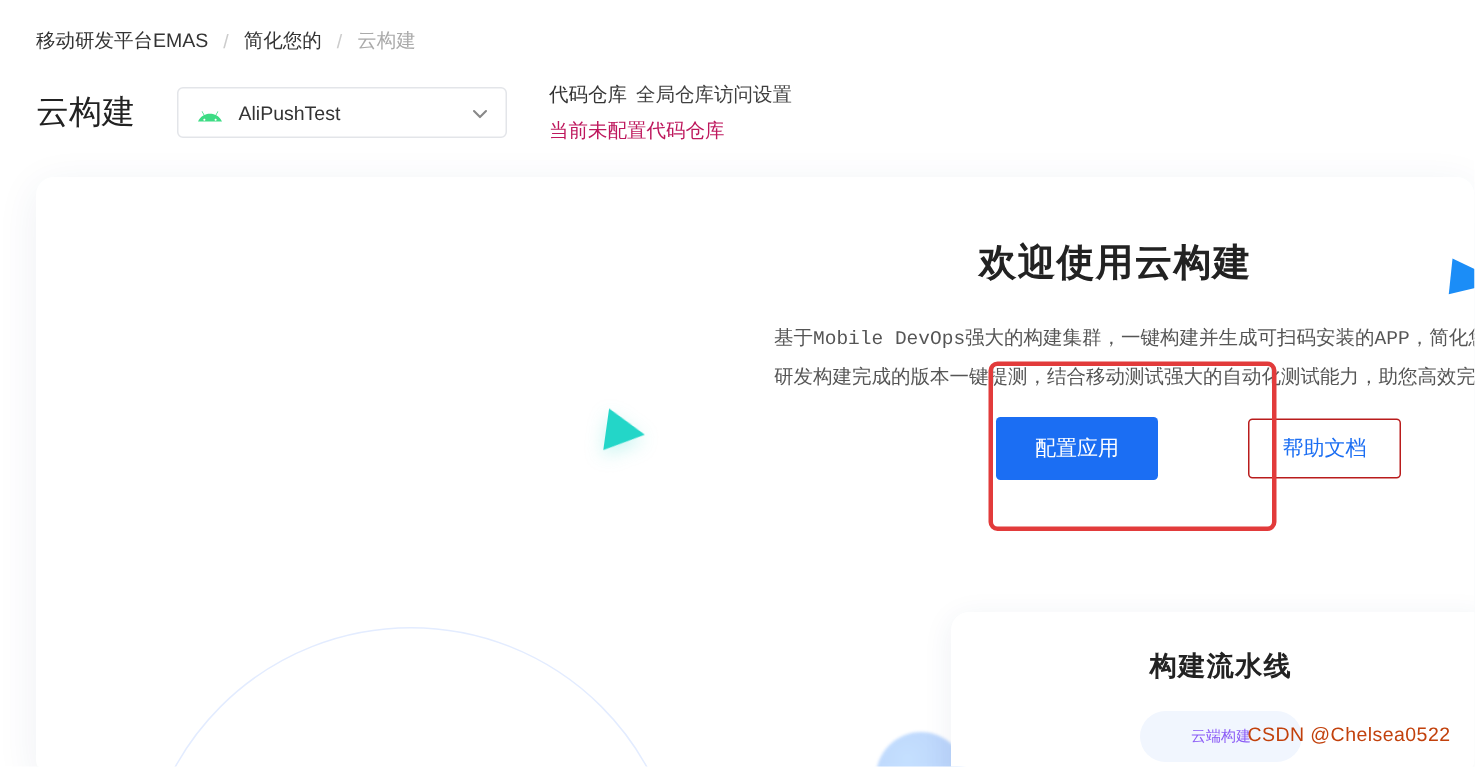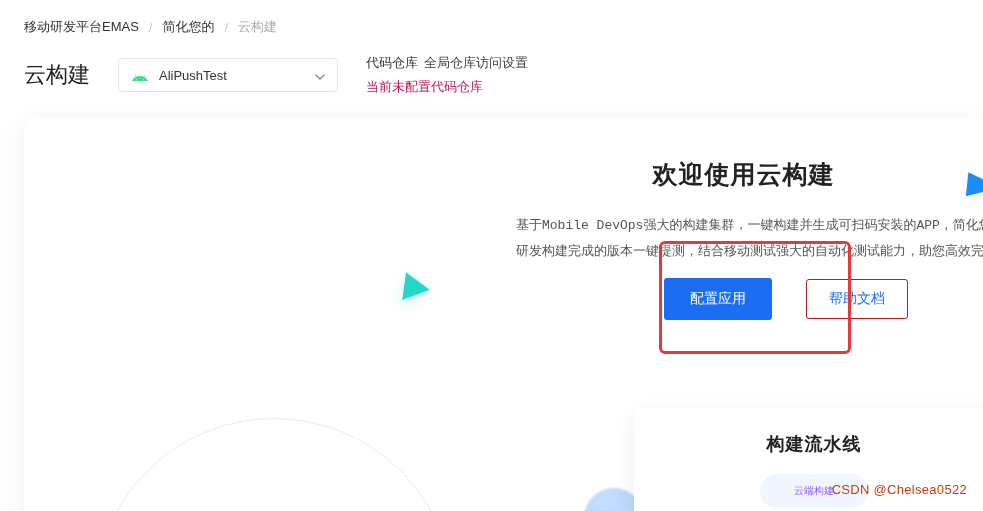--- a/index.html
+++ b/index.html
@@ -129,21 +129,21 @@
     padding-left: 12px;
     white-space: nowrap;
   }
 
   .action-row {
     position: absolute;
     left: 640px;
     top: 160px;
     display: flex;
     align-items: center;
-    gap: 34px;
+    gap: 60px;
   }
   .btn-primary {
     background: #1b6ef3;
     color: #fff;
     border: none;
     border-radius: 3px;
     padding: 12px 26px;
     font-size: 14px;
     cursor: pointer;
   }

